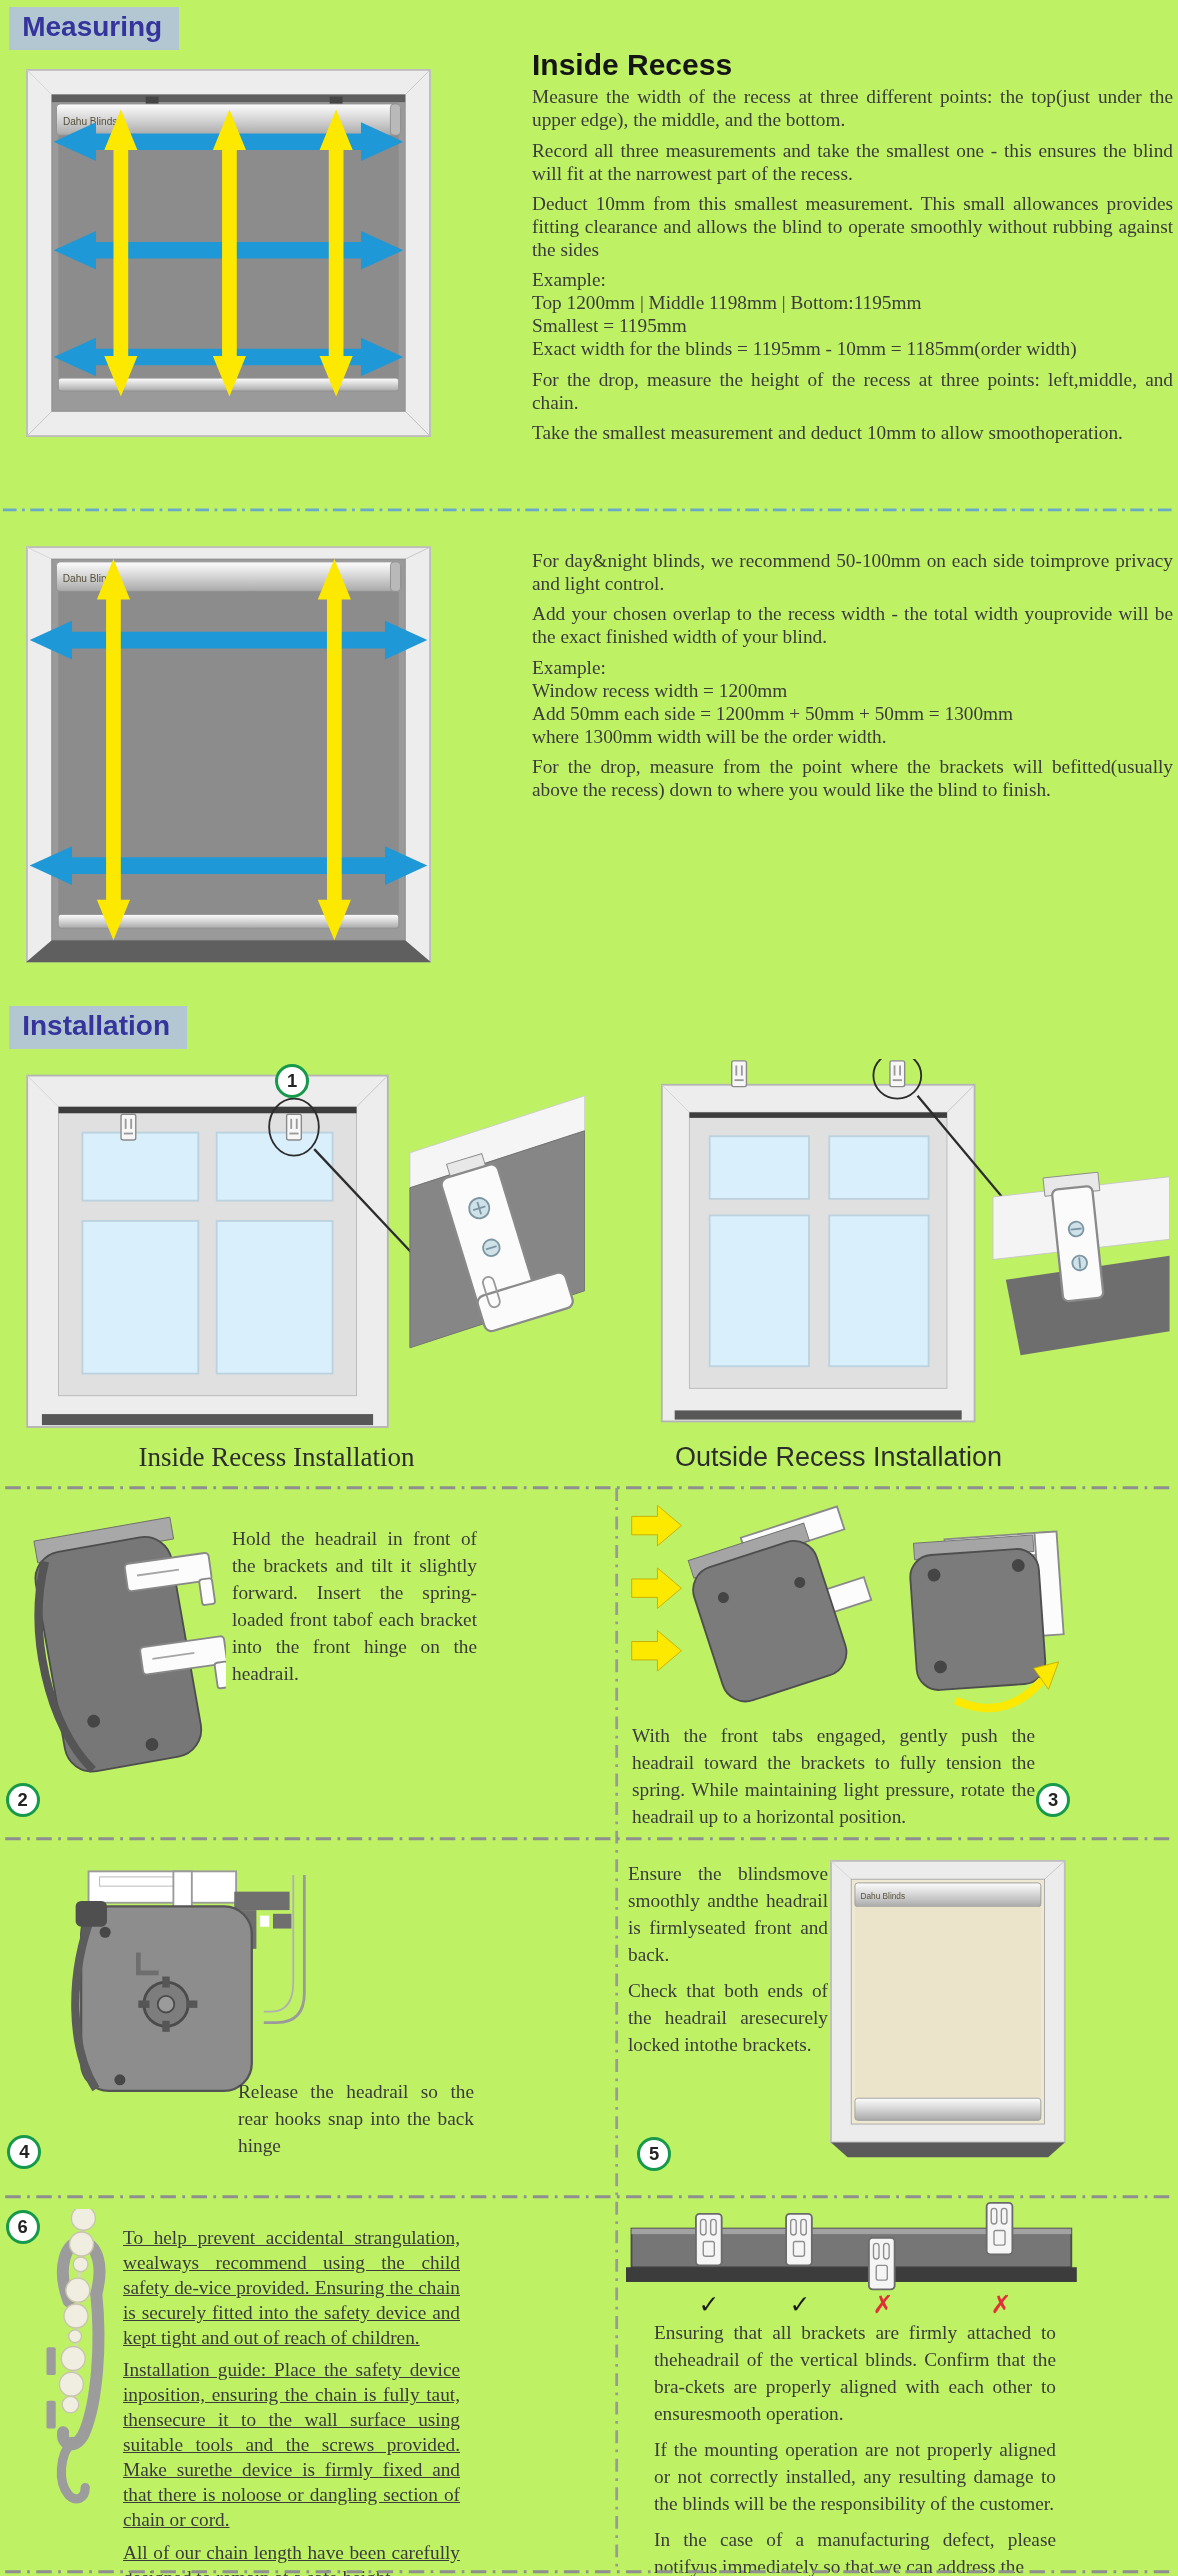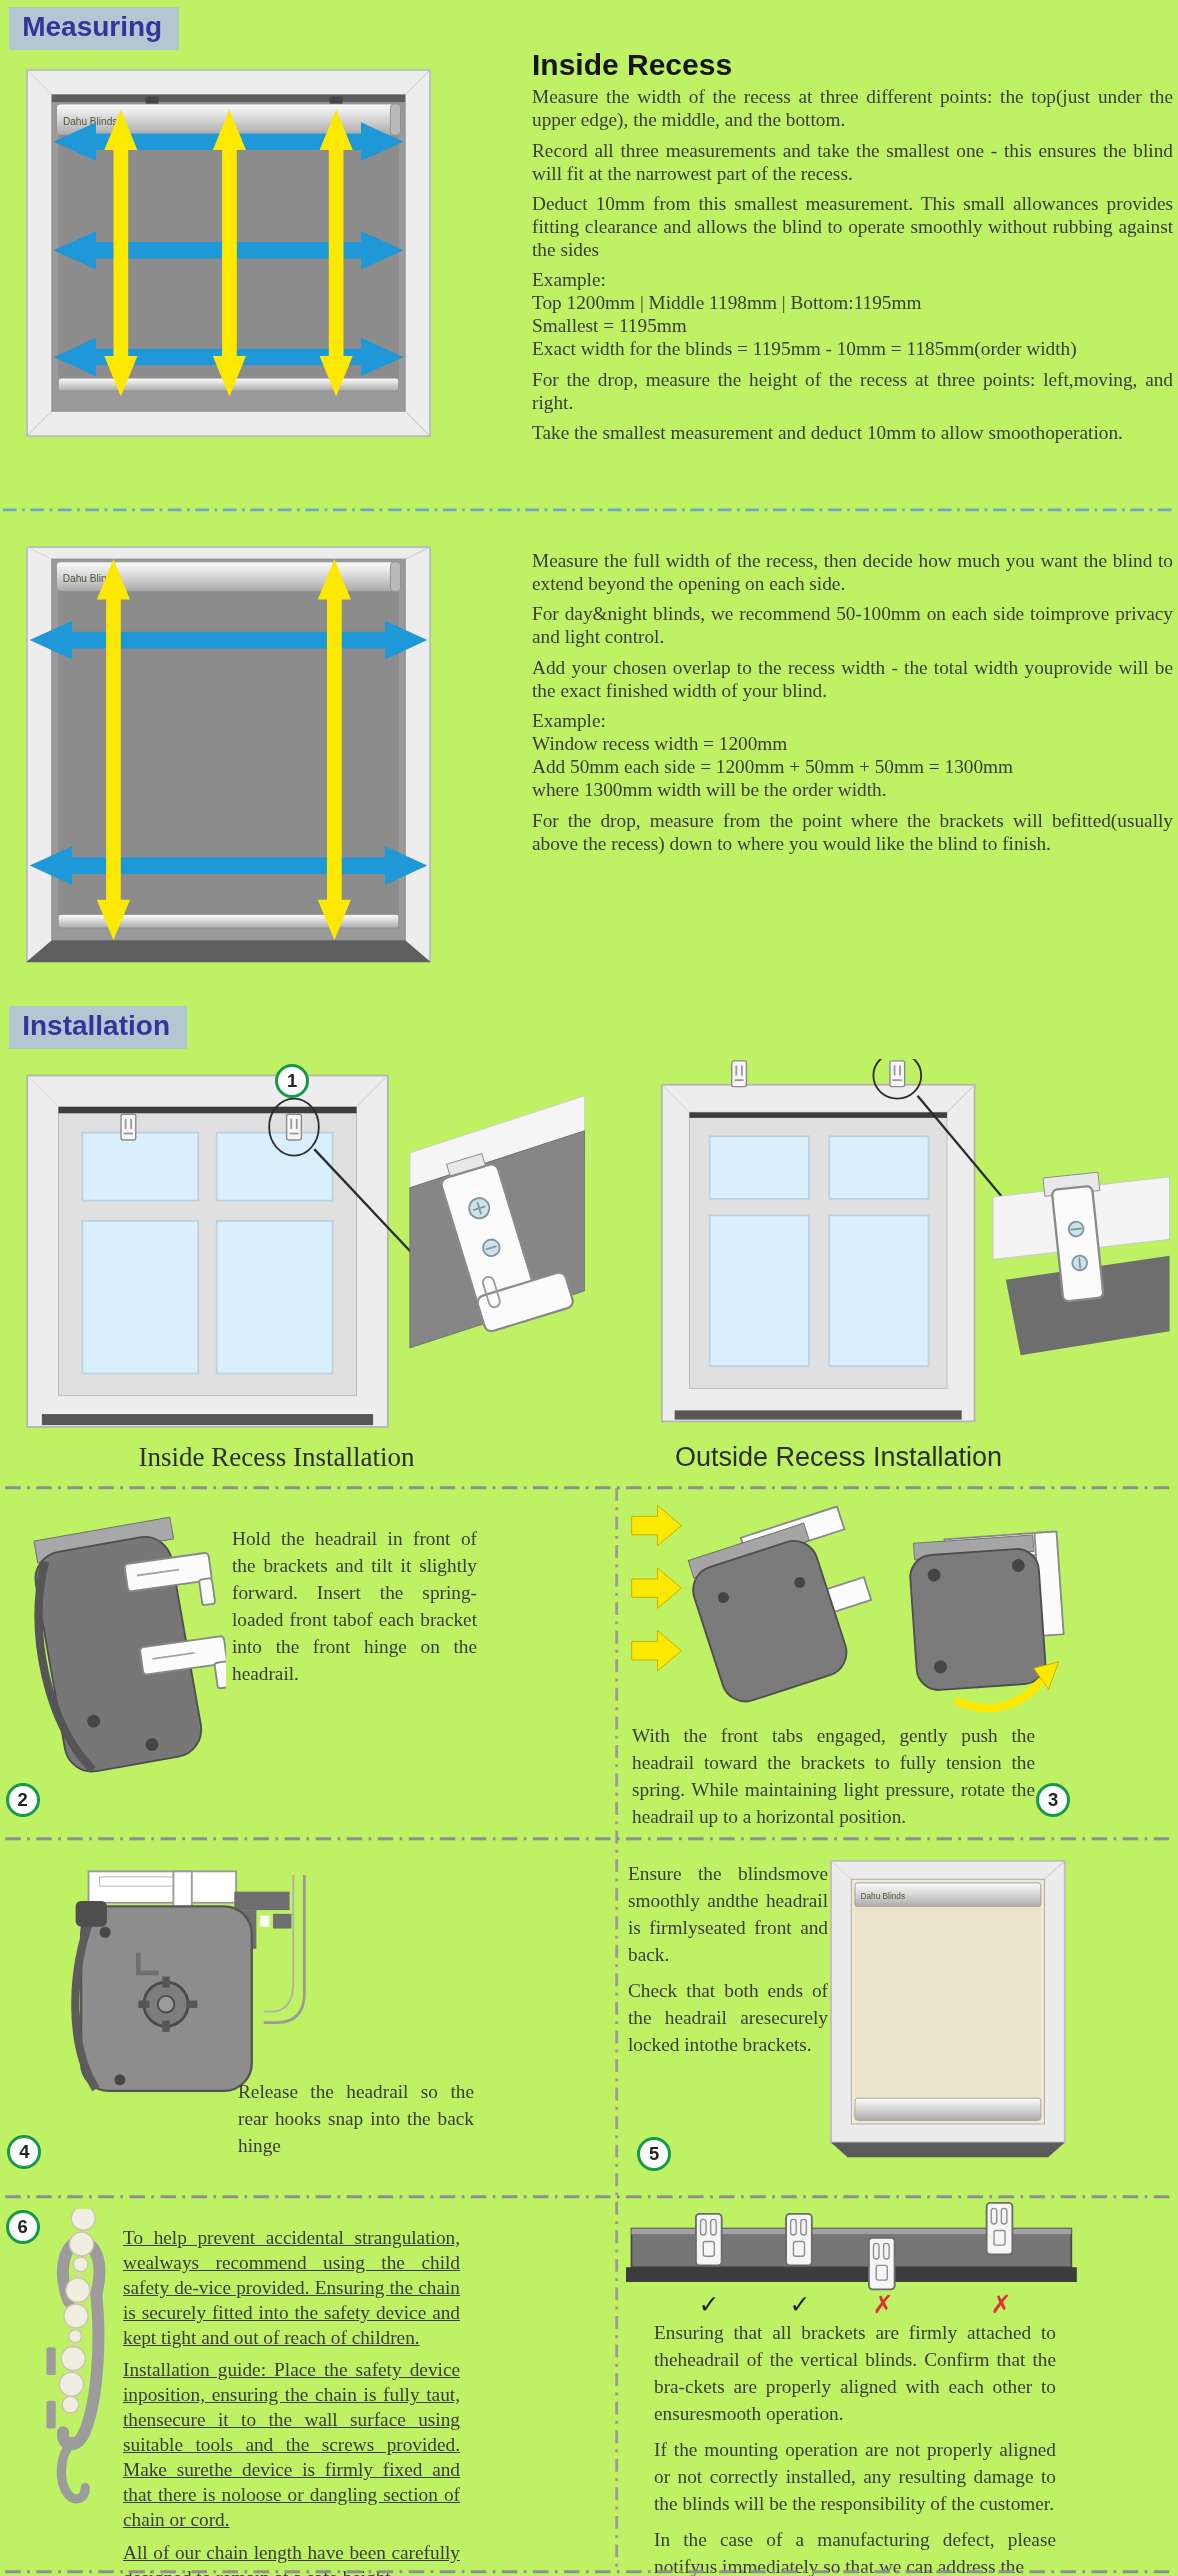--- a/index.html
+++ b/index.html
@@ -93,21 +93,21 @@
     <h2 class="hdg">Inside Recess</h2>
     <p>Measure the width of the recess at three different points: the top(just under the upper edge), the middle, and the bottom.</p>
     <p>Record all three measurements and take the smallest one - this ensures the blind will fit at the narrowest part of the recess.</p>
     <p>Deduct 10mm from this smallest measurement. This small allowances provides fitting clearance and allows the blind to operate smoothly without rubbing against the sides</p>
     <div class="exwrap">
       <div class="ex">Example:</div>
       <div class="ex">Top 1200mm | Middle 1198mm | Bottom:1195mm</div>
       <div class="ex">Smallest = 1195mm</div>
       <div class="ex">Exact width for the blinds = 1195mm - 10mm = 1185mm(order width)</div>
     </div>
-    <p>For the drop, measure the height of the recess at three points: left,moving, and right.</p>
+    <p>For the drop, measure the height of the recess at three points: left,middle, and chain.</p>
     <p>Take the smallest measurement and deduct 10mm to allow smoothoperation.</p>
   </div>
 
   <svg style="left:0;top:507px;" width="1179" height="5.5" viewBox="0 0 1280 6">
     <line x1="0" y1="3" x2="1280" y2="3" stroke="#6aa9c7" stroke-width="3" stroke-dasharray="15 6 3 6"></line>
   </svg>
 
   <svg style="left:26px;top:546px;" width="405" height="422" viewBox="0 0 440 458">
     <rect x="1" y="1" width="438" height="450" fill="#ededed" stroke="#bdbdbd" stroke-width="2"></rect>
     <line x1="1" y1="1" x2="28" y2="14" stroke="#d4d4d4"></line>
@@ -123,21 +123,20 @@
       <polygon points="4,102 50,81 50,93 390,93 390,81 436,102 390,123 390,111 50,111 50,123"></polygon>
       <polygon points="4,347 50,326 50,338 390,338 390,326 436,347 390,368 390,356 50,356 50,368"></polygon>
     </g>
     <g fill="#fde800">
       <polygon points="95,14 113,58 103,58 103,384 113,384 95,428 77,384 87,384 87,58 77,58"></polygon>
       <polygon points="335,14 353,58 343,58 343,384 353,384 335,428 317,384 327,384 327,58 317,58"></polygon>
     </g>
   </svg>
 
   <div class="bodytext" style="left:532px;top:549px;width:641px;">
-    <p>Measure the full width of the recess, then decide how much you want the blind to extend beyond the opening on each side.</p>
     <p>For day&amp;night blinds, we recommend 50-100mm on each side toimprove privacy and light control.</p>
     <p>Add your chosen overlap to the recess width - the total width youprovide will be the exact finished width of your blind.</p>
     <div class="exwrap">
       <div class="ex">Example:</div>
       <div class="ex">Window recess width = 1200mm</div>
       <div class="ex">Add 50mm each side = 1200mm + 50mm + 50mm = 1300mm</div>
       <div class="ex">where 1300mm width will be the order width.</div>
     </div>
     <p>For the drop, measure from the point where the brackets will befitted(usually above the recess) down to where you would like the blind to finish.</p>
   </div>

